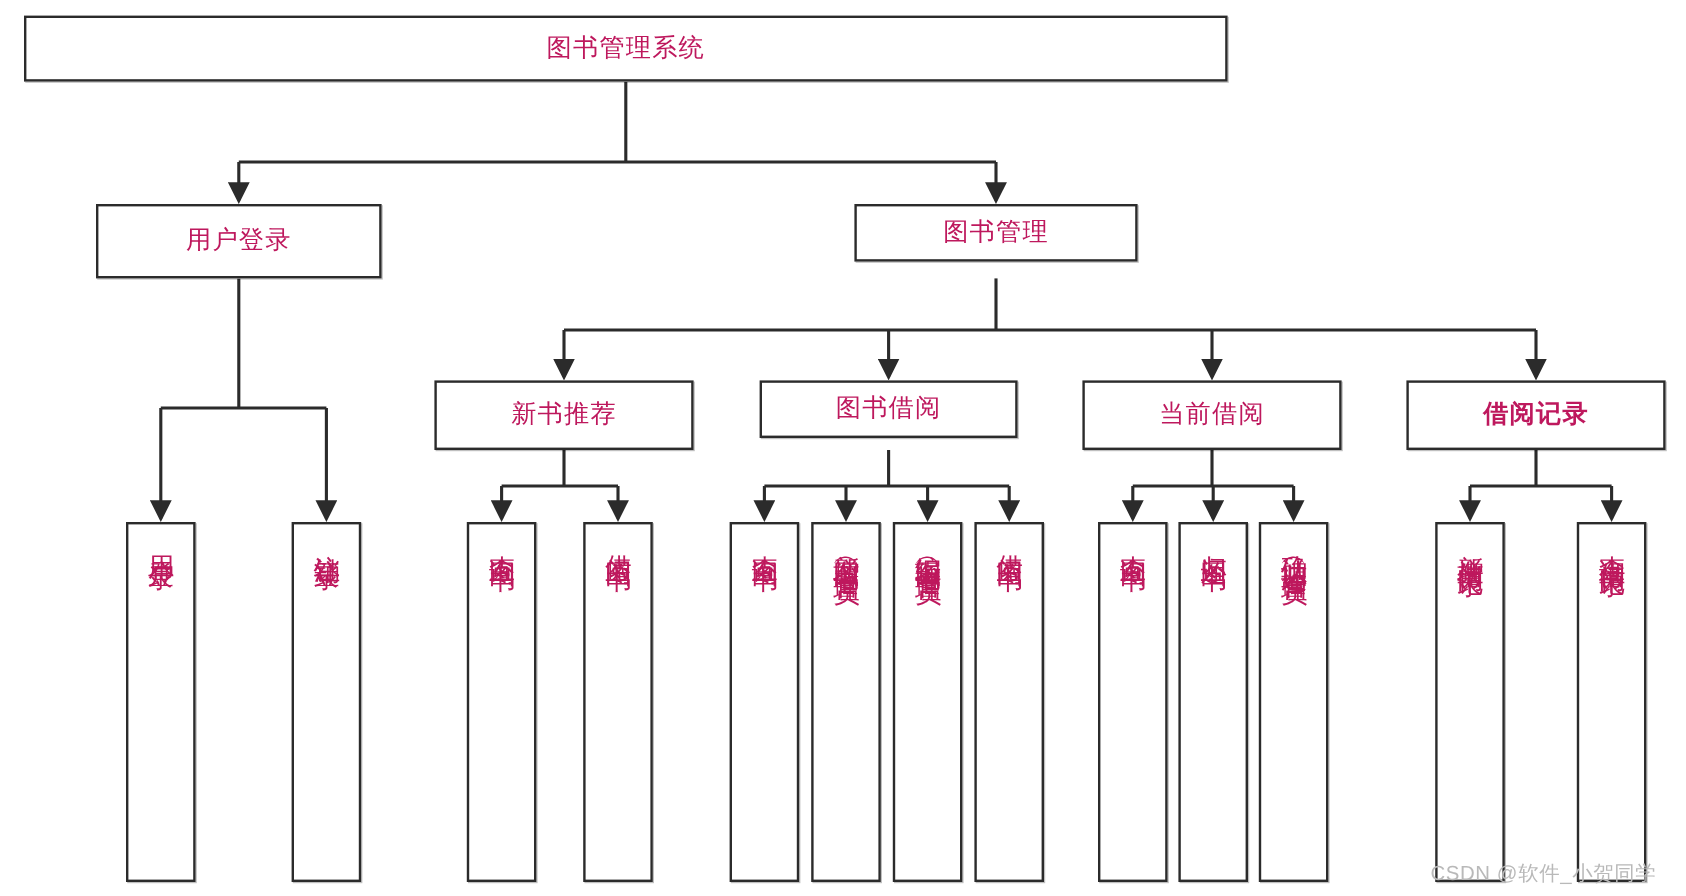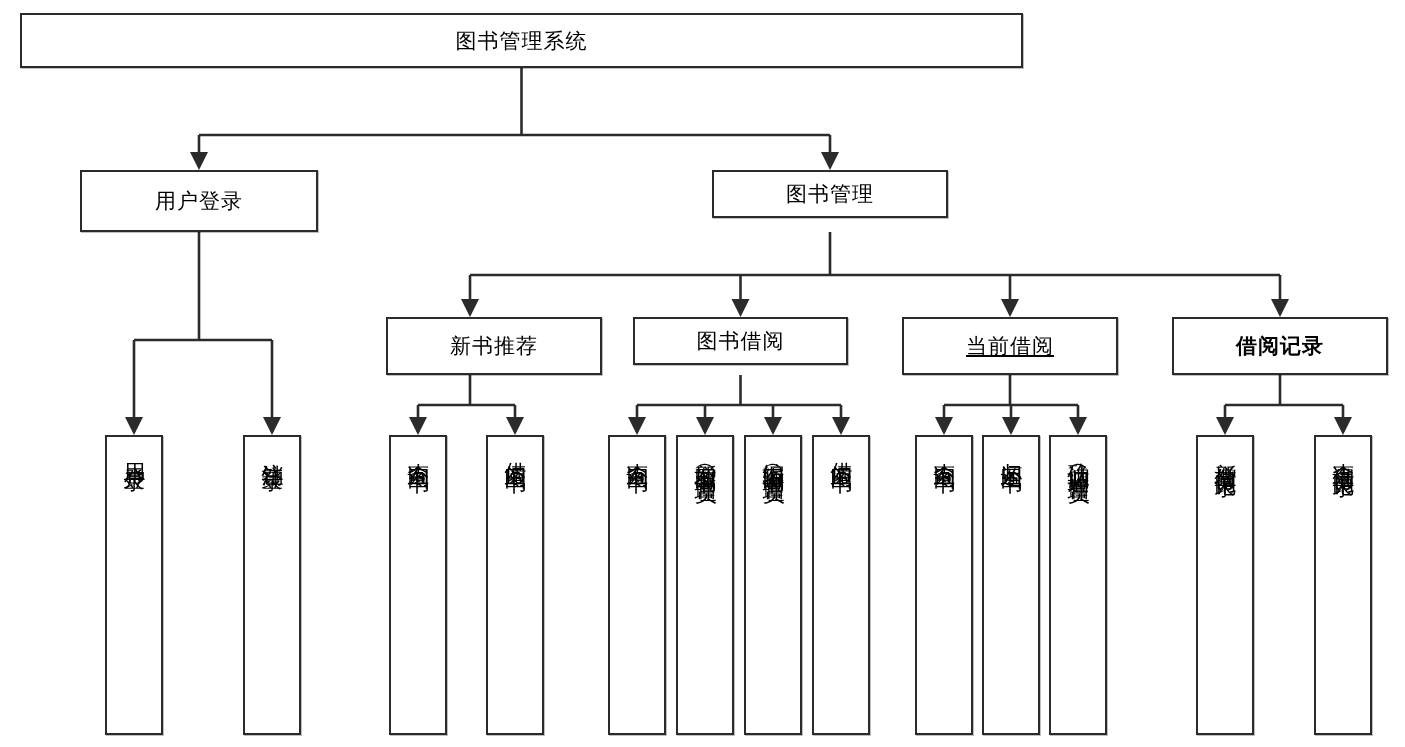--- a/index.html
+++ b/index.html
@@ -2,21 +2,21 @@
 <html><head>
 <meta charset="utf-8">
 <style>
   html,body{margin:0;padding:0;background:#ffffff;}
   body{font-family:"Liberation Sans","DejaVu Sans",sans-serif;}
   #canvas{position:relative;width:1405px;height:747px;background:#ffffff;overflow:hidden;}
   svg.edges{position:absolute;left:0;top:0;width:1405px;height:747px;pointer-events:none;}
   .node{position:absolute;box-sizing:border-box;background:#ffffff;
         border:2px solid #2b2b2b;display:flex;align-items:center;justify-content:center;
         box-shadow:1px 1px 0 rgba(0,0,0,0.25);}
-  .node .lbl{color:#000000;white-space:nowrap;}
+  .node .lbl{color:#be185d;white-space:nowrap;}
   .node.horiz .lbl{font-size:21px;line-height:1.1;letter-spacing:1px;}
   .node.vert{align-items:flex-start;justify-content:center;padding-top:8px;}
   .node.vert .lbl{
      writing-mode:vertical-rl;text-orientation:upright;
      font-size:22px;line-height:1.22;letter-spacing:3px;
      white-space:normal;max-height:100%;
   }
   .watermark{position:absolute;color:#b9b9b9;font-size:17px;letter-spacing:.5px;
              white-space:nowrap;user-select:none;}
 </style>
@@ -71,27 +71,27 @@
   <div id="nodes-layer">
       <div class="node horiz" style="left: 20px; top: 13px; width: 1003px; height: 55px;">
         <span class="lbl">图书管理系统</span>
       </div>
       <div class="node horiz" style="left: 80px; top: 170px; width: 238px; height: 62px;">
         <span class="lbl">用户登录</span>
       </div>
       <div class="node horiz" style="left: 712px; top: 170px; width: 236px; height: 48px;">
         <span class="lbl">图书管理</span>
       </div>
-      <div class="node horiz" style="left: 362px; top: 317px; width: 216px; height: 58px; margin-left: 24px;">
+      <div class="node horiz" style="left: 362px; top: 317px; width: 216px; height: 58px;">
         <span class="lbl">新书推荐</span>
       </div>
       <div class="node horiz" style="left: 633px; top: 317px; width: 215px; height: 48px;">
         <span class="lbl">图书借阅</span>
       </div>
-      <div class="node horiz" style="left: 902px; top: 317px; width: 216px; height: 58px; text-decoration: underline;">
+      <div class="node horiz" style="left: 902px; top: 317px; width: 216px; height: 58px;">
         <span class="lbl">当前借阅</span>
       </div>
       <div class="node horiz" style="left: 1172px; top: 317px; width: 216px; height: 58px; font-weight: bold;">
         <span class="lbl">借阅记录</span>
       </div>
       <div class="node vert" style="left: 105px; top: 435px; width: 58px; height: 300px;">
         <span class="lbl">用户登录</span>
       </div>
       <div class="node vert" style="left: 243px; top: 435px; width: 58px; height: 300px;">
         <span class="lbl">注销登录</span>
@@ -124,13 +124,14 @@
         <span class="lbl">确认归还（管理员）</span>
       </div>
       <div class="node vert" style="left: 1196px; top: 435px; width: 58px; height: 300px;">
         <span class="lbl">新增借阅记录</span>
       </div>
       <div class="node vert" style="left: 1314px; top: 435px; width: 58px; height: 300px;">
         <span class="lbl">查询借阅记录</span>
       </div>
     </div>
 
+  <div class="watermark" style="left: 1192px; top: 716px; color: rgb(185, 185, 185);">CSDN @软件_小贺同学</div>
 </div>
 
 </body></html>

